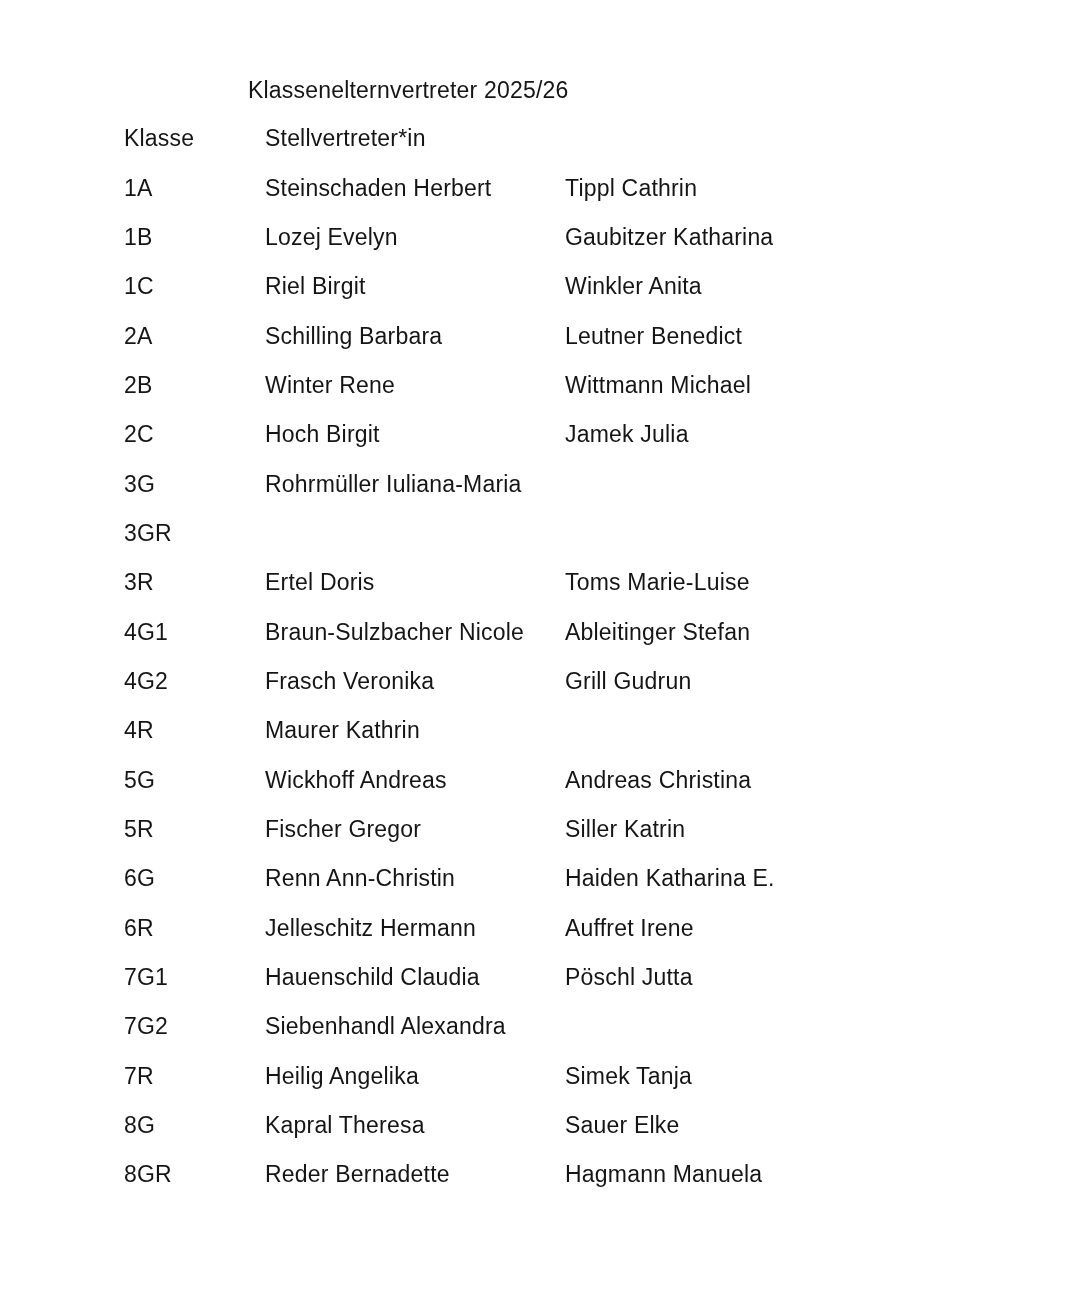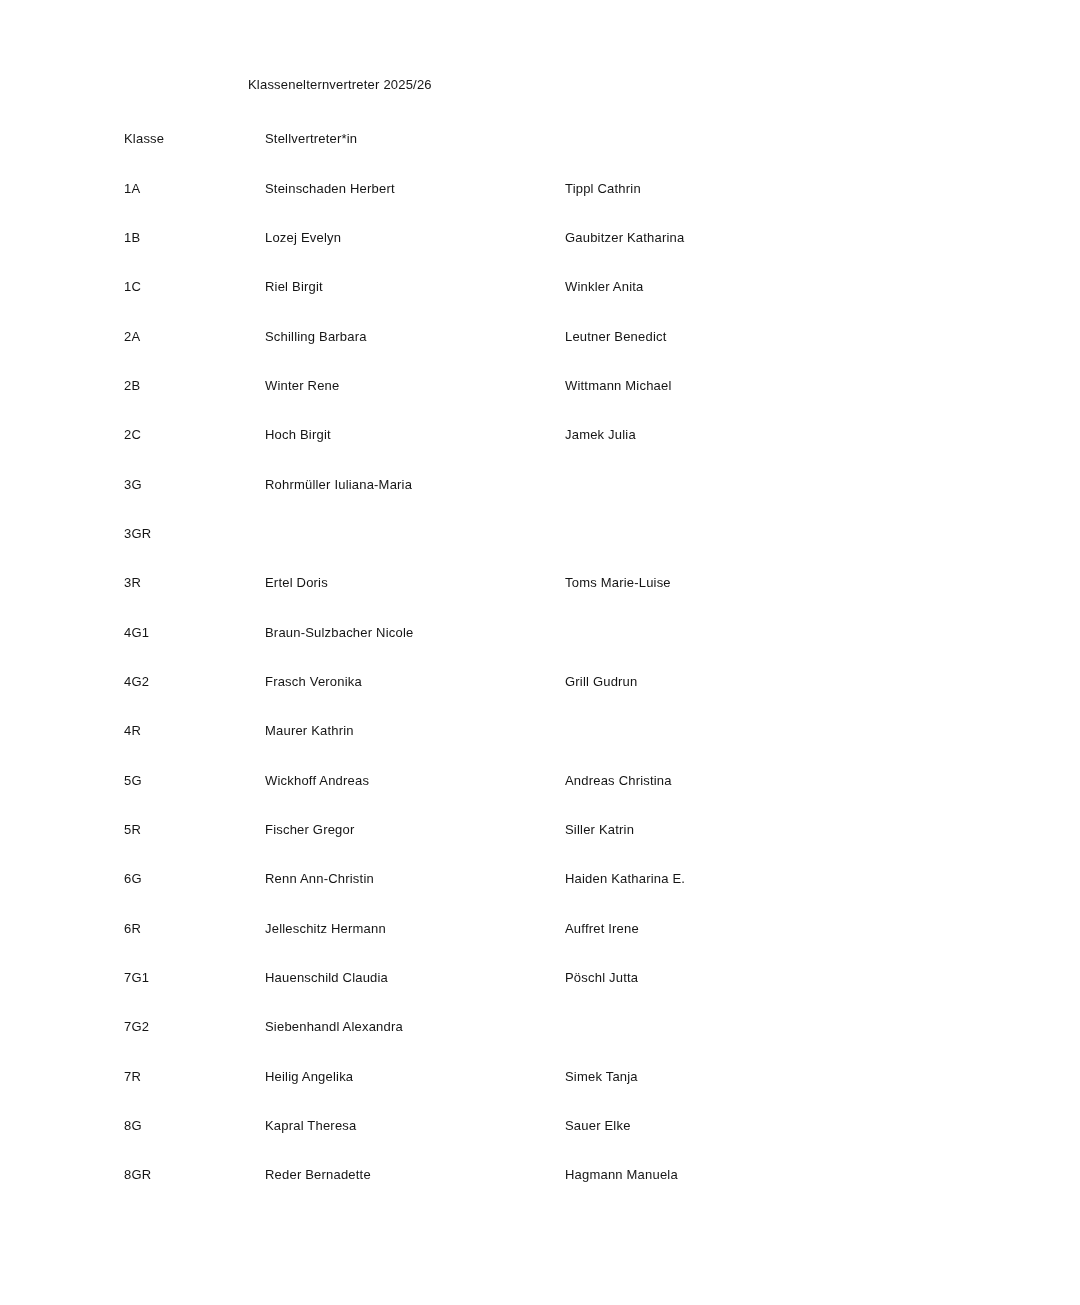--- a/index.html
+++ b/index.html
@@ -7,21 +7,21 @@
     padding: 0;
     background: #ffffff;
   }
   .page {
     position: relative;
     width: 1080px;
     height: 1305px;
     background: #ffffff;
     color: #151515;
     font-family: "Liberation Sans", sans-serif;
-    font-size: 13px;
+    font-size: 23px;
     overflow: hidden;
   }
   .doc-title {
     position: absolute;
     left: 248px;
     top: 77px;
     white-space: nowrap;
     letter-spacing: 0.2px;
   }
   .rep-table {
@@ -104,20 +104,21 @@
 
   <div class="rep-row">
     <div class="cell">3R</div>
     <div class="cell">Ertel Doris</div>
     <div class="cell">Toms Marie-Luise</div>
   </div>
 
   <div class="rep-row">
     <div class="cell">4G1</div>
     <div class="cell">Braun-Sulzbacher Nicole</div>
+    <div class="cell">Ableitinger Stefan</div>
   </div>
 
   <div class="rep-row">
     <div class="cell">4G2</div>
     <div class="cell">Frasch Veronika</div>
     <div class="cell">Grill Gudrun</div>
   </div>
 
   <div class="rep-row">
     <div class="cell">4R</div>

